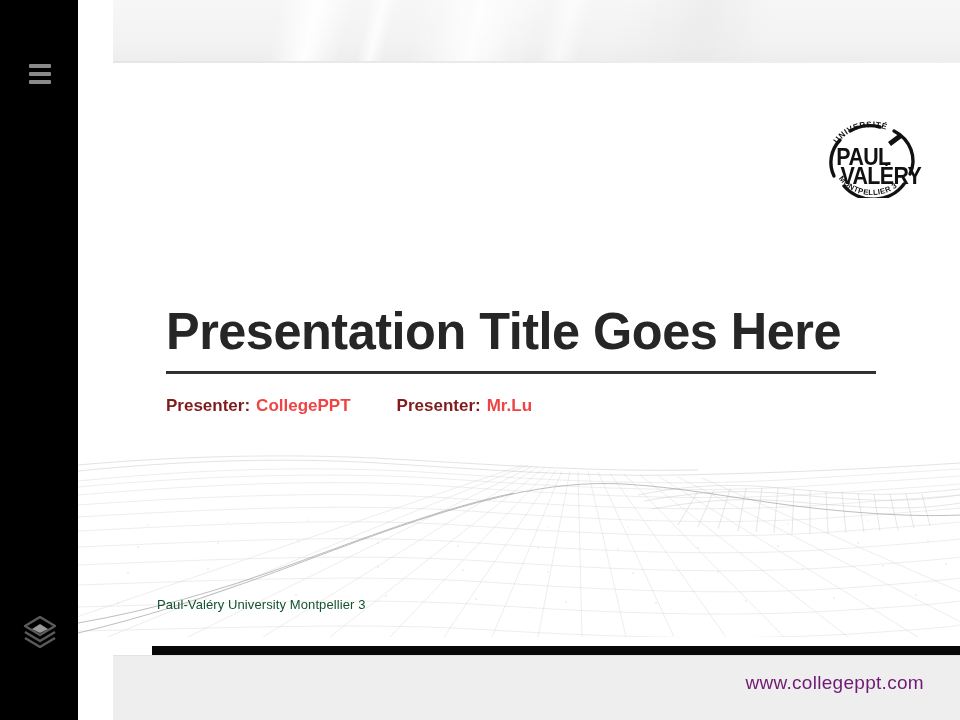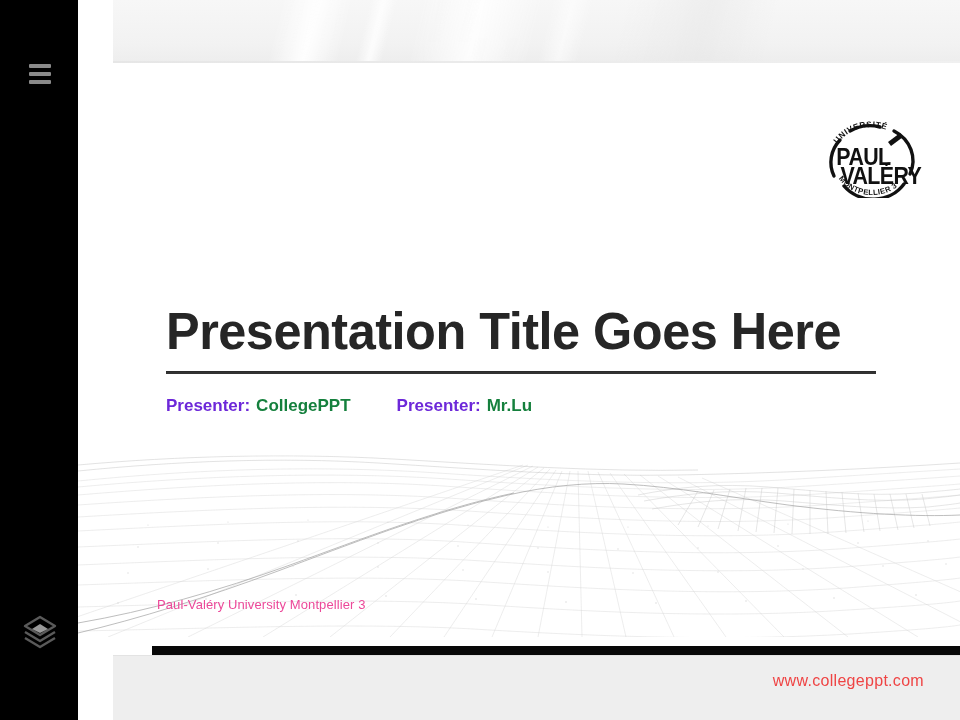--- a/index.html
+++ b/index.html
@@ -141,46 +141,46 @@
     width:710px; height:3px;
     background:#333333;
     border-top:1px solid #2b2b2b;
   }
   .meta-row {
     margin-top:22px;
     display:flex; align-items:baseline;
     font-size:17px; font-weight:bold;
     white-space:nowrap;
   }
-  .meta-label { color:#6d28d9; }
-  .meta-value { color:#15803d; margin-left:6px; }
+  .meta-label { color:#7f1d1d; }
+  .meta-value { color:#ef4444; margin-left:6px; }
   .meta-gap { width:46px; }
 
   
   .slide-footer {
     position:absolute;
     left:79px; bottom:43px;
     font-size:13px;
-    color:#ec4899;
+    color:#14532d;
     letter-spacing:0.1px;
   }
   
   .slide-bottom-bar {
     position:absolute;
     left:74px; bottom:0;
     width:808px; height:9px;
     background:#080808;
   }
 
   
   .site-url {
     position:absolute;
     right:36px; top:672px;
-    font-size:16px;
-    color:#ef4444;
+    font-size:19px;
+    color:#701a75;
     letter-spacing:0.3px;
     z-index:7;
     text-align:right;
   }
 </style>
 </head>
 <body>
 
 <div id="viewer">
 

